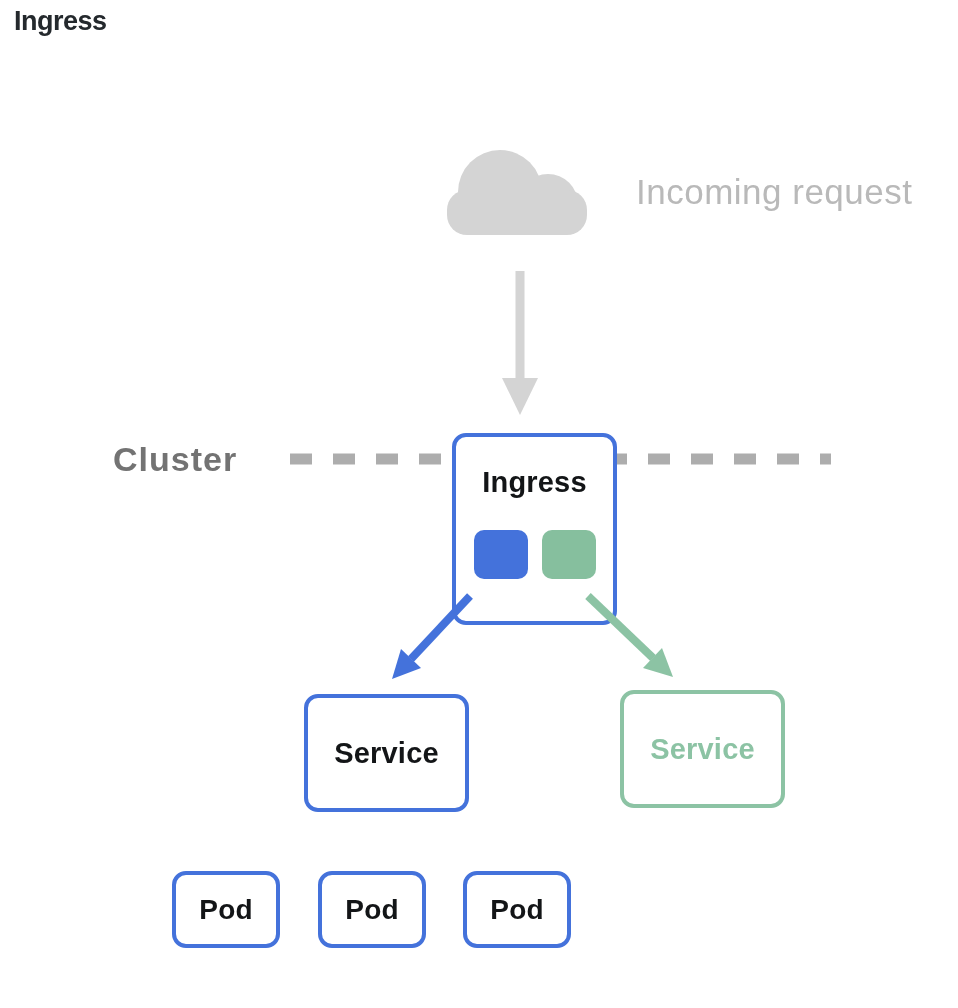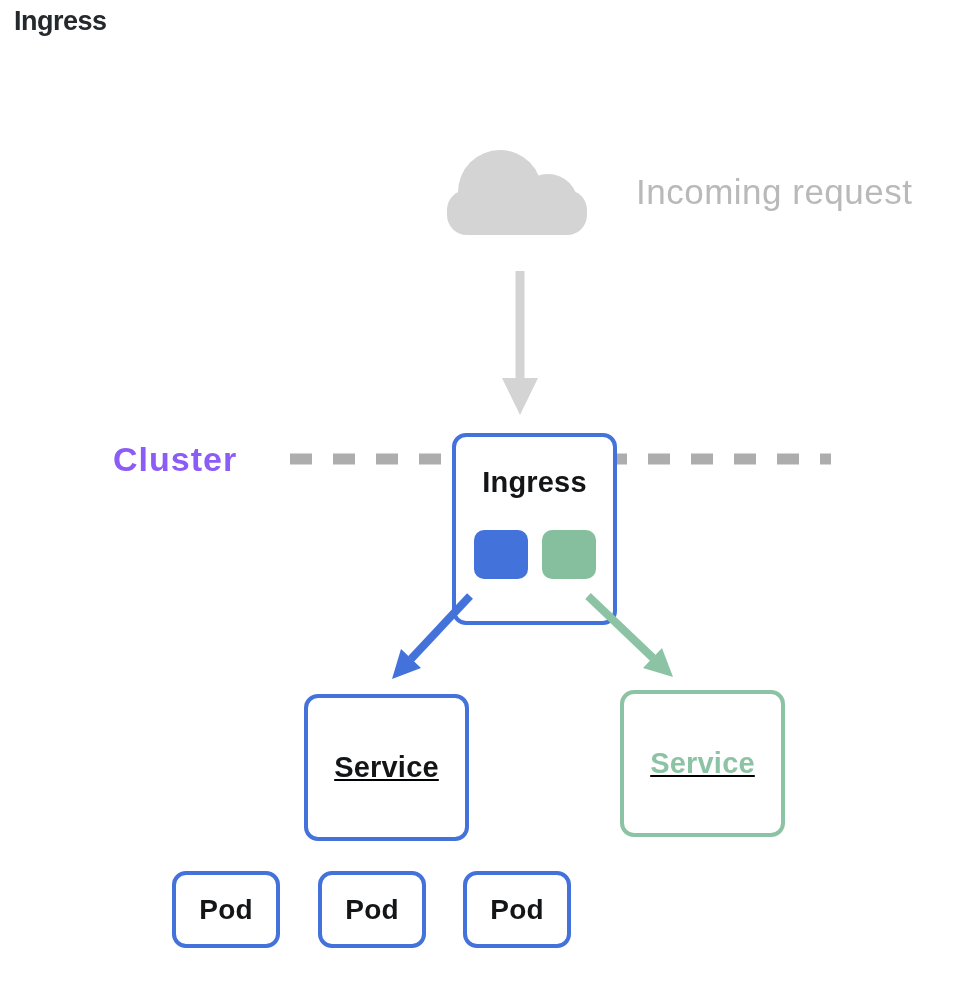--- a/index.html
+++ b/index.html
@@ -34,21 +34,21 @@
     letter-spacing: 0.5px;
     line-height: 42px;
     margin-left: 28px;
   }
   .cluster-label {
     position: absolute;
     left: 113px;
     top: 439px;
     font-size: 34px;
     font-weight: bold;
-    color: #8b5cf6;
+    color: #737373;
     letter-spacing: 1px;
     line-height: 40px;
   }
   svg.layer {
     position: absolute;
     left: 0;
     top: 0;
     width: 958px;
     height: 1008px;
   }
@@ -85,21 +85,21 @@
   .backend-row {
     display: flex;
     gap: 14px;
     margin-top: 31px;
   }
   .backend-square {
     width: 54px;
     height: 49px;
     border-radius: 10px;
   }
-  .service-box { width: 165px; height: 147px; text-decoration: underline; }
+  .service-box { width: 165px; height: 118px; }
   .service-box .node-label { font-size: 29px; }
   .service-blue { left: 304px; top: 694px; }
   .service-green { left: 620px; top: 690px; }
   .service-green .node-label { color: #8CC3A4; }
   .pod-box { width: 108px; height: 77px; }
   .pod-box .node-label { font-size: 28px; }
   .pod-1 { left: 172px; top: 871px; }
   .pod-2 { left: 318px; top: 871px; }
   .pod-3 { left: 463px; top: 871px; }
 </style>

